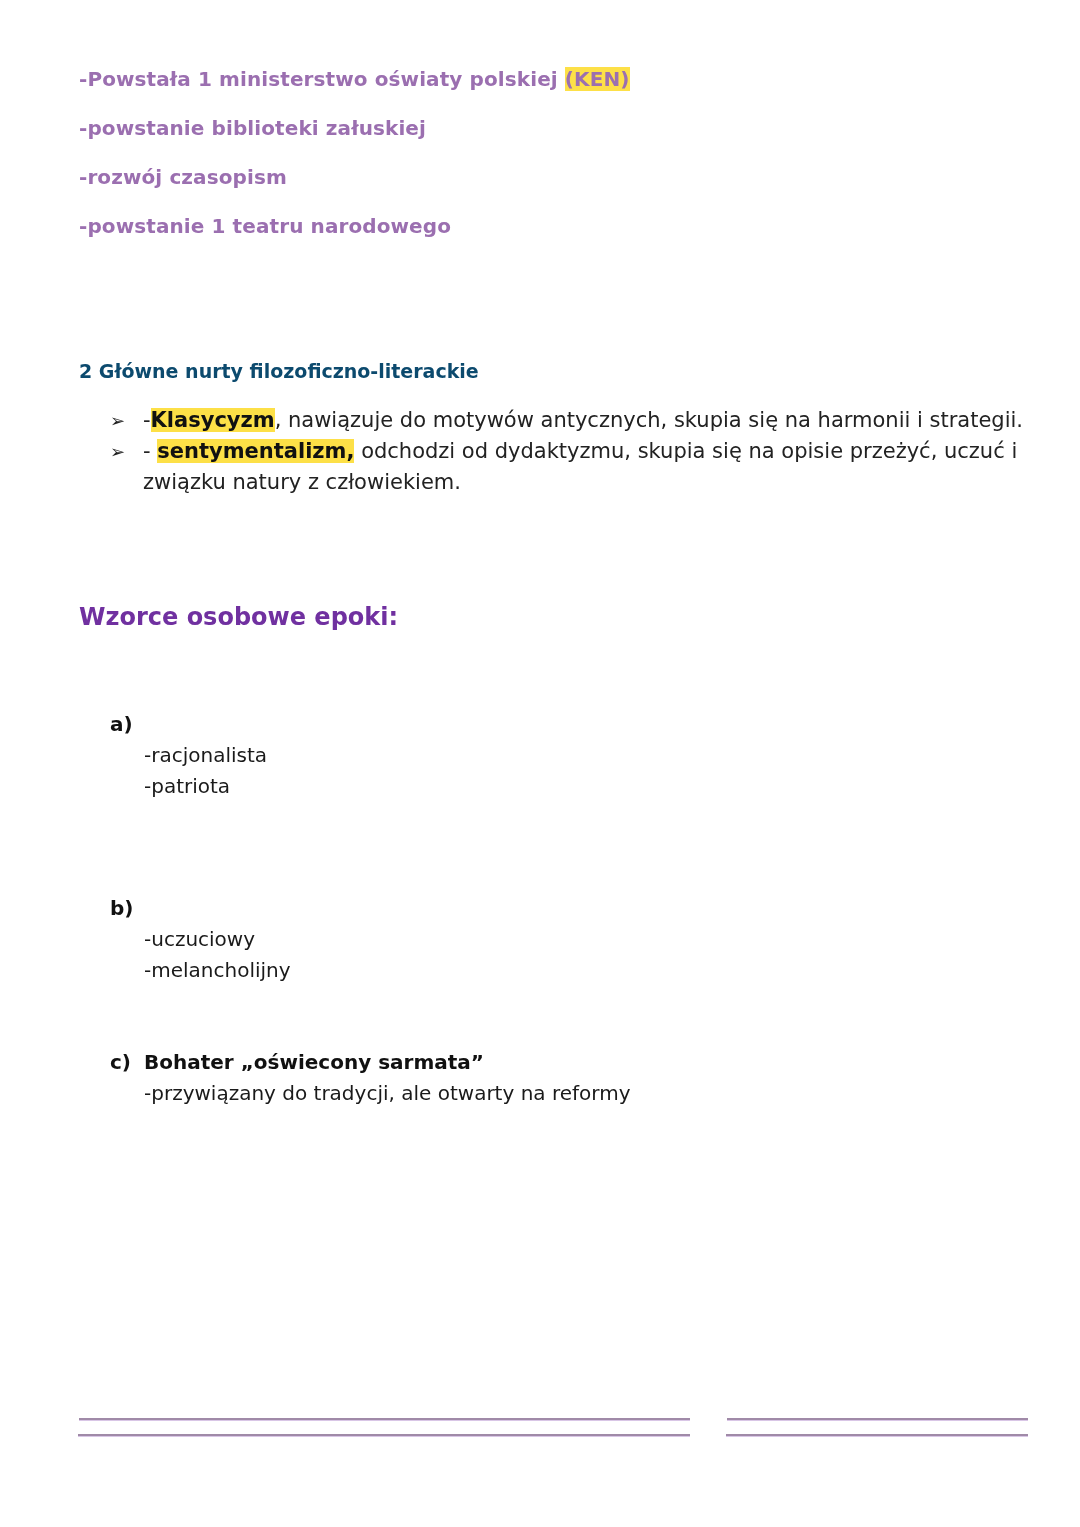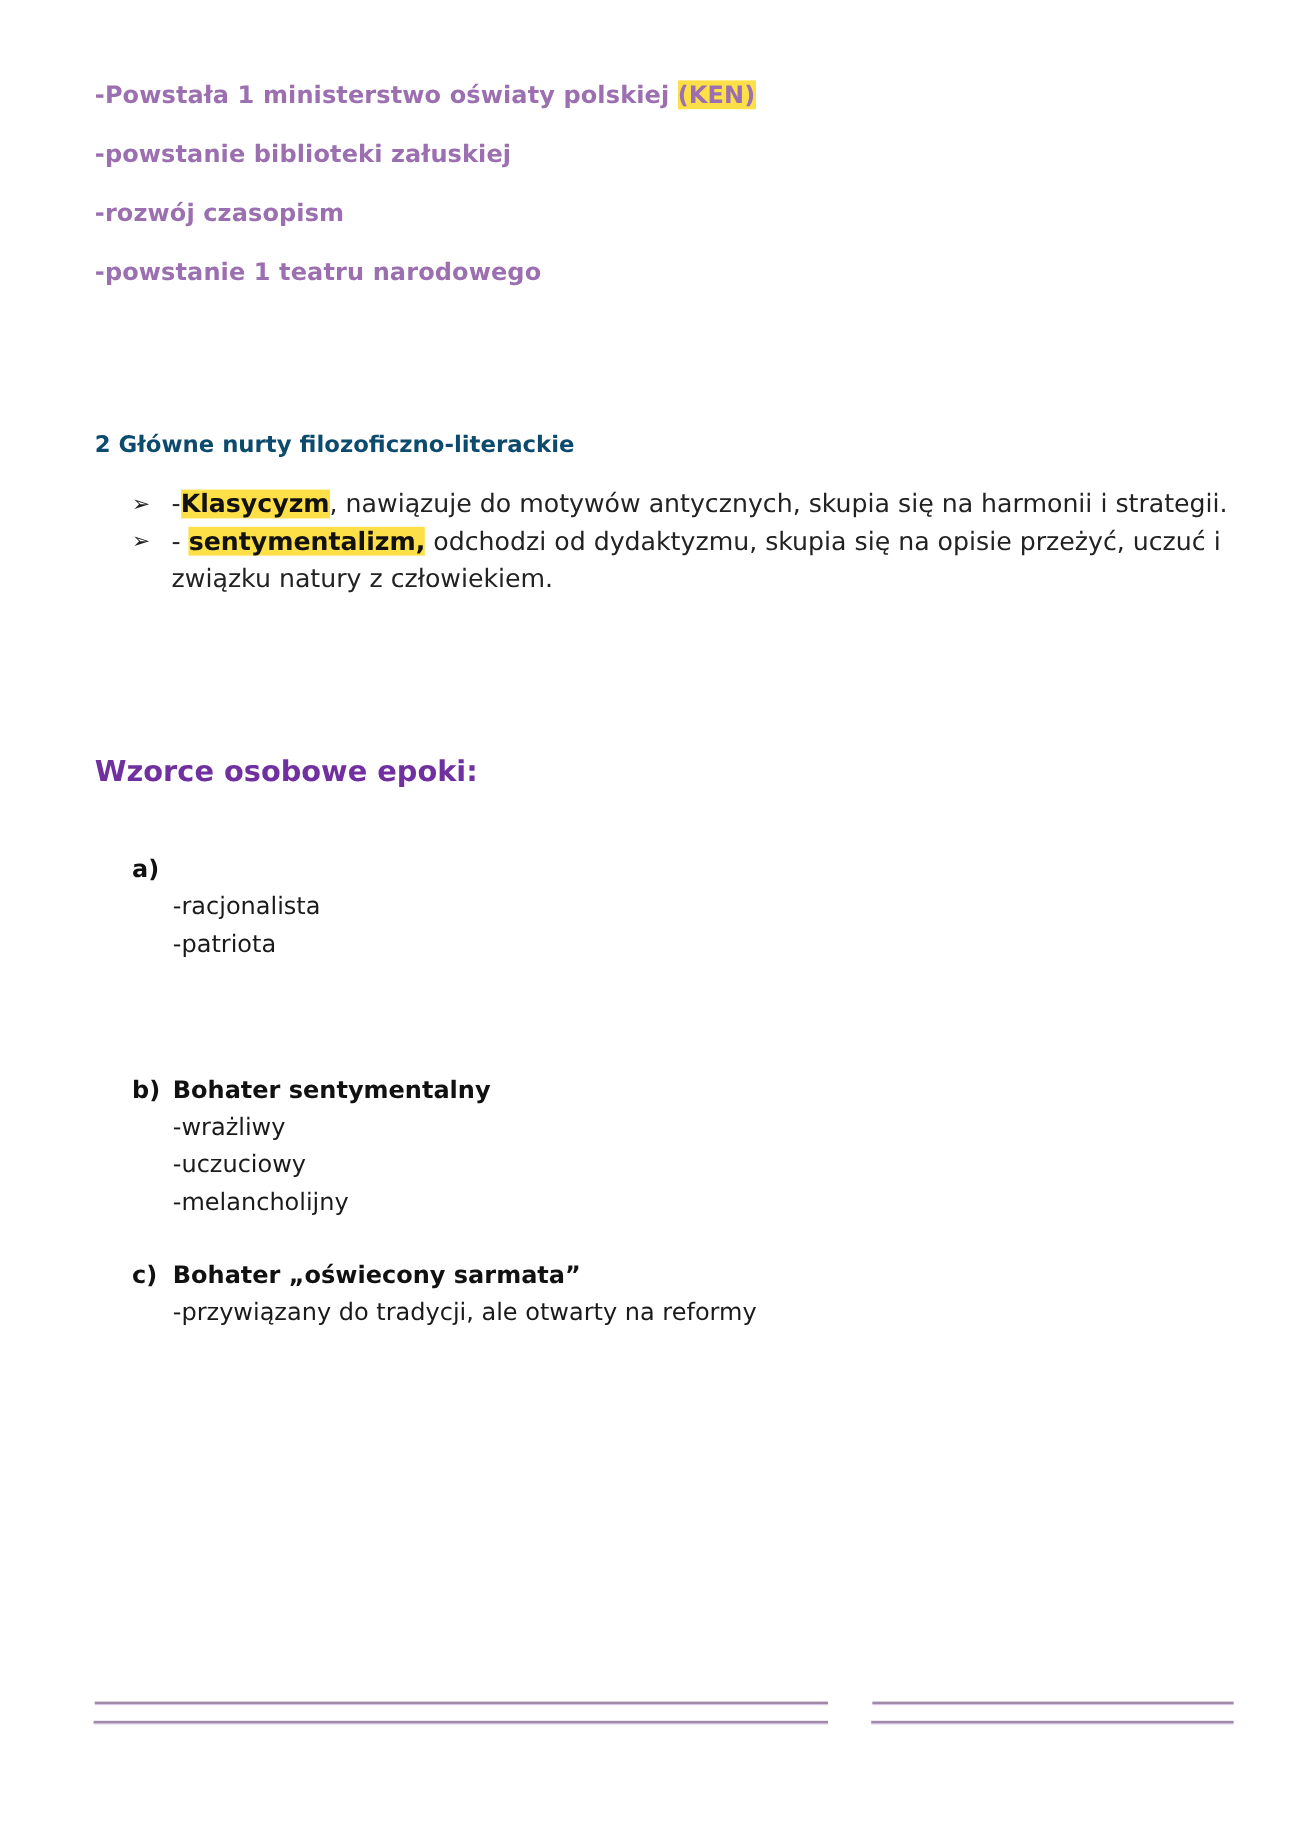--- a/index.html
+++ b/index.html
@@ -6,21 +6,21 @@
   body { width: 1080px; height: 1527px; position: relative; overflow: hidden;
          font-family: "DejaVu Sans", "Liberation Sans", sans-serif; color: #1a1a1a; }
   .purple-line { position: absolute; left: 79px; font-size: 20px; font-weight: bold; color: #9b6fb0; letter-spacing: 0.1px; }
   .hl { background: #fde047; }
   .subhead { position: absolute; left: 79px; top: 360px; font-size: 19px; font-weight: bold; color: #0c4a6e; }
   .bullets { position: absolute; left: 110px; top: 405px; width: 920px; font-size: 21px; line-height: 31px; color: #222; }
   .bullet { display: flex; }
   .bullet .arrow { width: 33px; flex: none; font-size: 18px; }
   .bullet .btext { flex: 1; }
   .bullet b { color: #111; }
-  .section-title { position: absolute; left: 79px; top: 603px; font-size: 24px; font-weight: bold; color: #7030a0; margin-top: 26px; }
+  .section-title { position: absolute; left: 79px; top: 603px; font-size: 24px; font-weight: bold; color: #7030a0; }
   .hero { position: absolute; left: 110px; font-size: 20px; line-height: 31px; color: #1a1a1a; }
   .hero .head { display: flex; font-weight: bold; color: #111; }
   .hero .head .letter { width: 34px; flex: none; }
   .hero .trait { padding-left: 34px; }
   .rule { position: absolute; height: 2px; background: #a08aa8; box-shadow: 0 1px 0 #d9c6e6; }
 </style>
 </head>
 <body>
 
 <div class="purple-line" style="top:67px">
@@ -54,23 +54,21 @@
   <div class="head">
       <span class="letter">a)</span>
     </div>
   <div class="trait">-racjonalista</div>
   <div class="trait">-patriota</div>
 </div>
 
 <div class="hero" style="top:893px">
   <div class="head">
       <span class="letter">b)</span>
-      <span>Bohater sentymentalny</span>
     </div>
-  <div class="trait">-wrażliwy</div>
   <div class="trait">-uczuciowy</div>
   <div class="trait">-melancholijny</div>
 </div>
 
 <div class="hero" style="top:1047px">
   <div class="head">
       <span class="letter">c)</span>
       <span>Bohater „oświecony sarmata”</span>
     </div>
   <div class="trait">-przywiązany do tradycji, ale otwarty na reformy</div>

